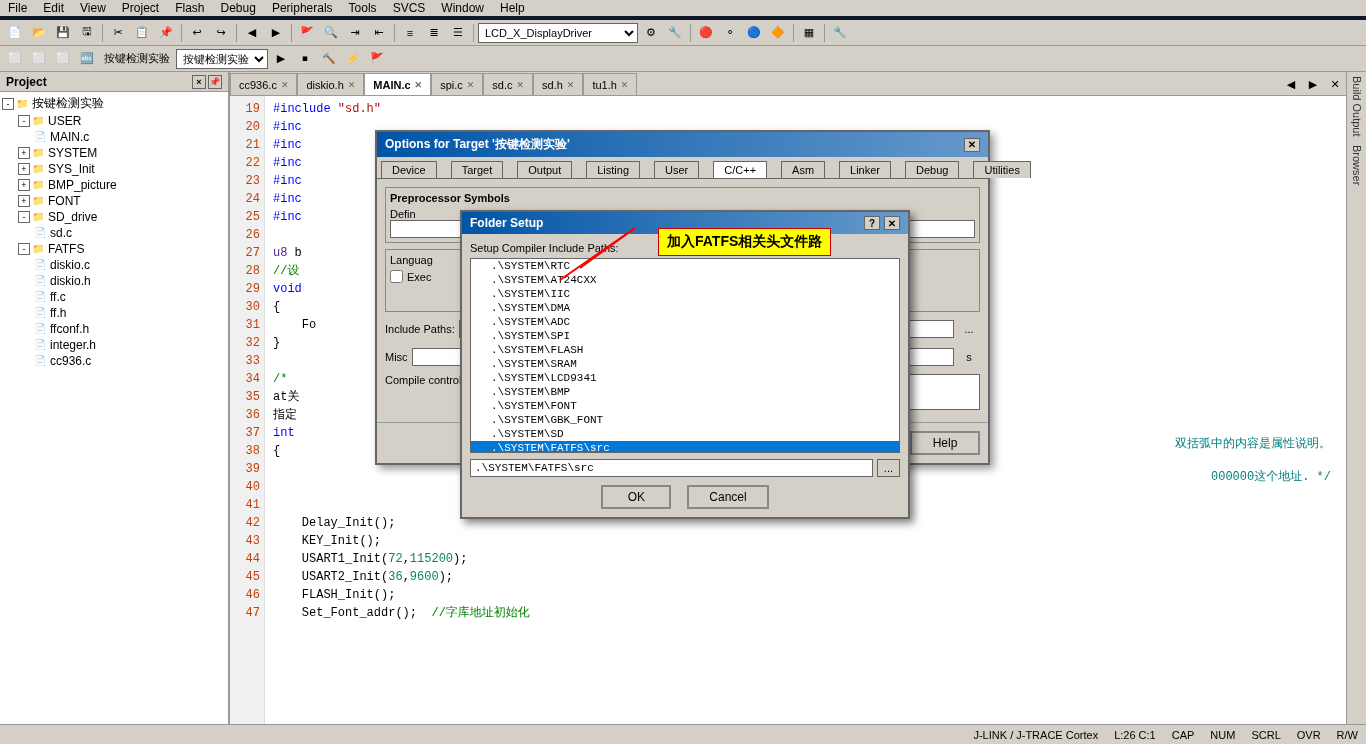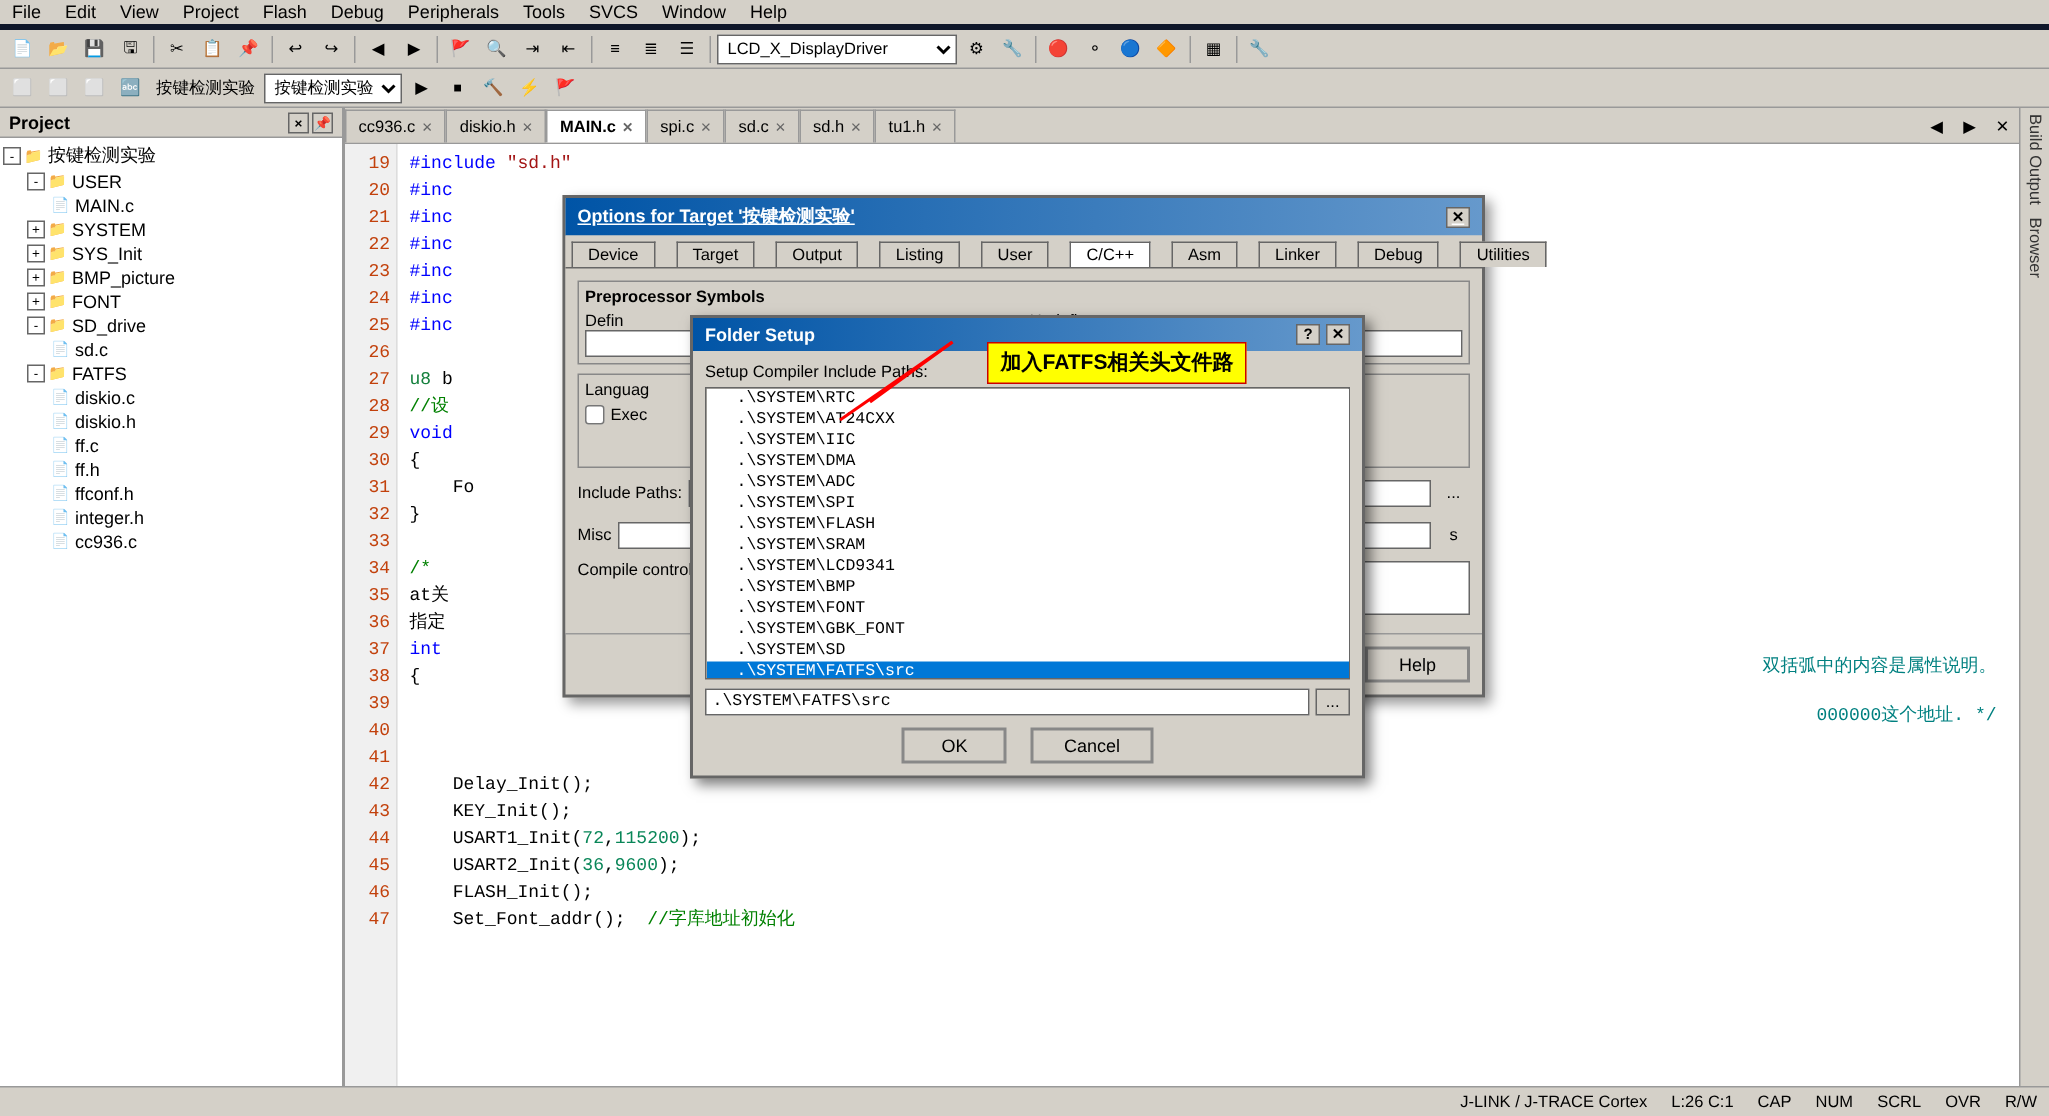--- a/index.html
+++ b/index.html
@@ -52,21 +52,21 @@
     
     
     .statusbar { height: 20px; background: #d4d0c8; border-top: 1px solid #999; display: flex; align-items: center; justify-content: flex-end; padding: 0 8px; gap: 16px; font-size: 11px; }
     .statusbar-left { flex: 1; }
     
     
     .dialog-overlay { position: fixed; top: 0; left: 0; width: 1366px; height: 744px; z-index: 100; }
     
     
     .dialog-options { position: absolute; top: 130px; left: 375px; width: 615px; background: #d4d0c8; border: 2px solid #666; box-shadow: 4px 4px 8px rgba(0,0,0,0.4); }
-    .dialog-title { background: linear-gradient(to right, #0054a6, #6699cc); color: white; padding: 4px 8px; font-size: 12px; font-weight: bold; display: flex; justify-content: space-between; align-items: center; text-decoration: underline; }
+    .dialog-title { background: linear-gradient(to right, #0054a6, #6699cc); color: white; padding: 4px 8px; font-size: 12px; font-weight: bold; display: flex; justify-content: space-between; align-items: center; }
     .dialog-title-close { background: #d4d0c8; border: 1px solid #666; width: 16px; height: 14px; font-size: 10px; display: flex; align-items: center; justify-content: center; cursor: pointer; color: black; font-weight: bold; }
     .dialog-tabs { display: flex; padding: 4px 4px 0; background: #d4d0c8; gap: 14px; }
     .dialog-tab { padding: 2px 10px; border: 1px solid #666; border-bottom: none; background: #d4d0c8; font-size: 11px; cursor: pointer; }
     .dialog-tab.active { background: white; }
     .dialog-body { background: #d4d0c8; padding: 8px; border-top: 1px solid #666; }
     .dialog-footer { display: flex; justify-content: flex-end; gap: 8px; padding: 8px; border-top: 1px solid #999; }
     .dialog-btn { padding: 3px 20px; background: #d4d0c8; border: 2px solid #888; font-size: 12px; cursor: pointer; min-width: 70px; text-align: center; }
     
     
     .dialog-folder { position: absolute; top: 210px; left: 460px; width: 450px; background: #d4d0c8; border: 2px solid #666; box-shadow: 4px 4px 8px rgba(0,0,0,0.5); z-index: 200; }
@@ -85,21 +85,21 @@
     
     .callout { position: absolute; top: 228px; left: 630px; background: #ff0; border: 1px solid #c00; padding: 4px 8px; font-size: 14px; font-weight: bold; color: #000; white-space: nowrap; z-index: 300; margin-left: 28px; }
     .callout-line { position: absolute; z-index: 250; pointer-events: none; }
     
     
     ::-webkit-scrollbar { width: 12px; height: 12px; }
     ::-webkit-scrollbar-track { background: #d4d0c8; }
     ::-webkit-scrollbar-thumb { background: #888; border: 1px solid #666; }
 
     .kw-blue { color: #0000ff; }
-    .kw-purple { color: #15803d; }
+    .kw-purple { color: #4c1d95; }
     .cmt { color: #008000; }
     .str { color: #a31515; }
     .num { color: #098658; }
   </style>
 </head>
 <body>
 
 <div class="menubar">
   <span>File</span>
   <span>Edit</span>

